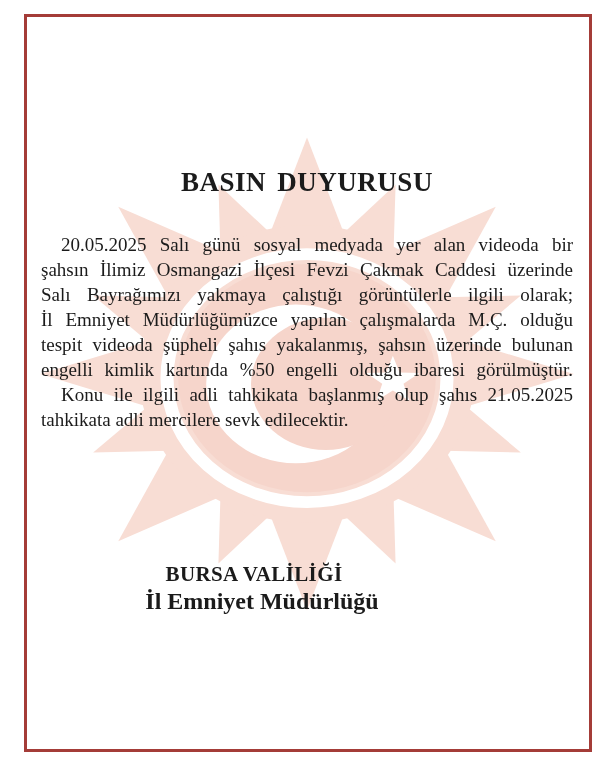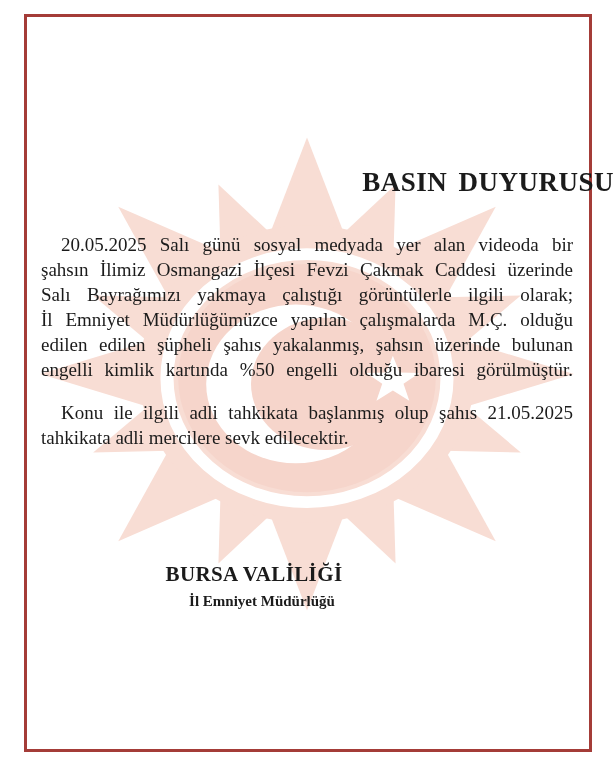--- a/index.html
+++ b/index.html
@@ -34,52 +34,52 @@
   .wm-fill   { fill: var(--watermark-fill, #f8ddd4); }
   .wm-inner  { fill: var(--watermark-inner, #f6d5cb); }
   .wm-white  { fill: #ffffff; }
   .wm-ring   { fill: none; stroke: #ffffff; stroke-width: 14px; }
 
   .title {
     position: absolute;
     top: 149px;
     left: 0;
     width: 614px;
-    text-align: right;
+    text-align: center;
     font-weight: bold;
     font-size: 27px;
     line-height: 30px;
     letter-spacing: 0.5px;
     word-spacing: 4px;
   }
 
   .bodytext {
     position: absolute;
     left: 41px;
     top: 232px;
     width: 532px;
     font-size: 19px;
     line-height: 25px;
   }
   .para { margin: 0; }
-  .para + .para { margin-top: 18px; }
+  .para + .para { }
   .line { text-align: justify; text-align-last: justify; }
   .line.first { text-indent: 20px; }
   .line.last  { text-align-last: left; }
 
   .signature {
     position: absolute;
     top: 561px;
     left: 0;
     width: 508px;
     text-align: center;
     font-weight: bold;
   }
   .sig-org  { font-size: 21px; line-height: 27px; letter-spacing: 0.4px; }
-  .sig-dept { font-size: 15px; line-height: 26px; padding-left: 16px; }
+  .sig-dept { font-size: 24px; line-height: 26px; padding-left: 16px; }
 </style>
 </head>
 <body>
 
 <div class="page">
 
   <svg class="watermark" viewBox="0 0 600 600" preserveAspectRatio="none" aria-hidden="true">
     <defs>
       <polygon id="rayL" points="300,14 354,172 246,172"></polygon>
       <polygon id="rayS" points="300,52 346,172 254,172"></polygon>
@@ -115,21 +115,21 @@
   <div class="frame"></div>
 
   <h1 class="title">BASIN DUYURUSU</h1>
 
   <div class="bodytext">
     <div class="para">
       <div class="line first">20.05.2025 Salı günü sosyal medyada yer alan videoda bir</div>
       <div class="line">şahsın İlimiz Osmangazi İlçesi Fevzi Çakmak Caddesi üzerinde</div>
       <div class="line">Salı Bayrağımızı yakmaya çalıştığı görüntülerle ilgili olarak;</div>
       <div class="line">İl Emniyet Müdürlüğümüzce yapılan çalışmalarda M.Ç. olduğu</div>
-      <div class="line">edilen edilen şüpheli şahıs yakalanmış, şahsın üzerinde bulunan</div>
+      <div class="line">tespit videoda şüpheli şahıs yakalanmış, şahsın üzerinde bulunan</div>
       <div class="line">engelli kimlik kartında %50 engelli olduğu ibaresi görülmüştür.</div>
     </div>
     <div class="para">
       <div class="line first">Konu ile ilgili adli tahkikata başlanmış olup şahıs 21.05.2025</div>
       <div class="line last">tahkikata adli mercilere sevk edilecektir.</div>
     </div>
   </div>
 
   <div class="signature">
     <div class="sig-org">BURSA VALİLİĞİ</div>

